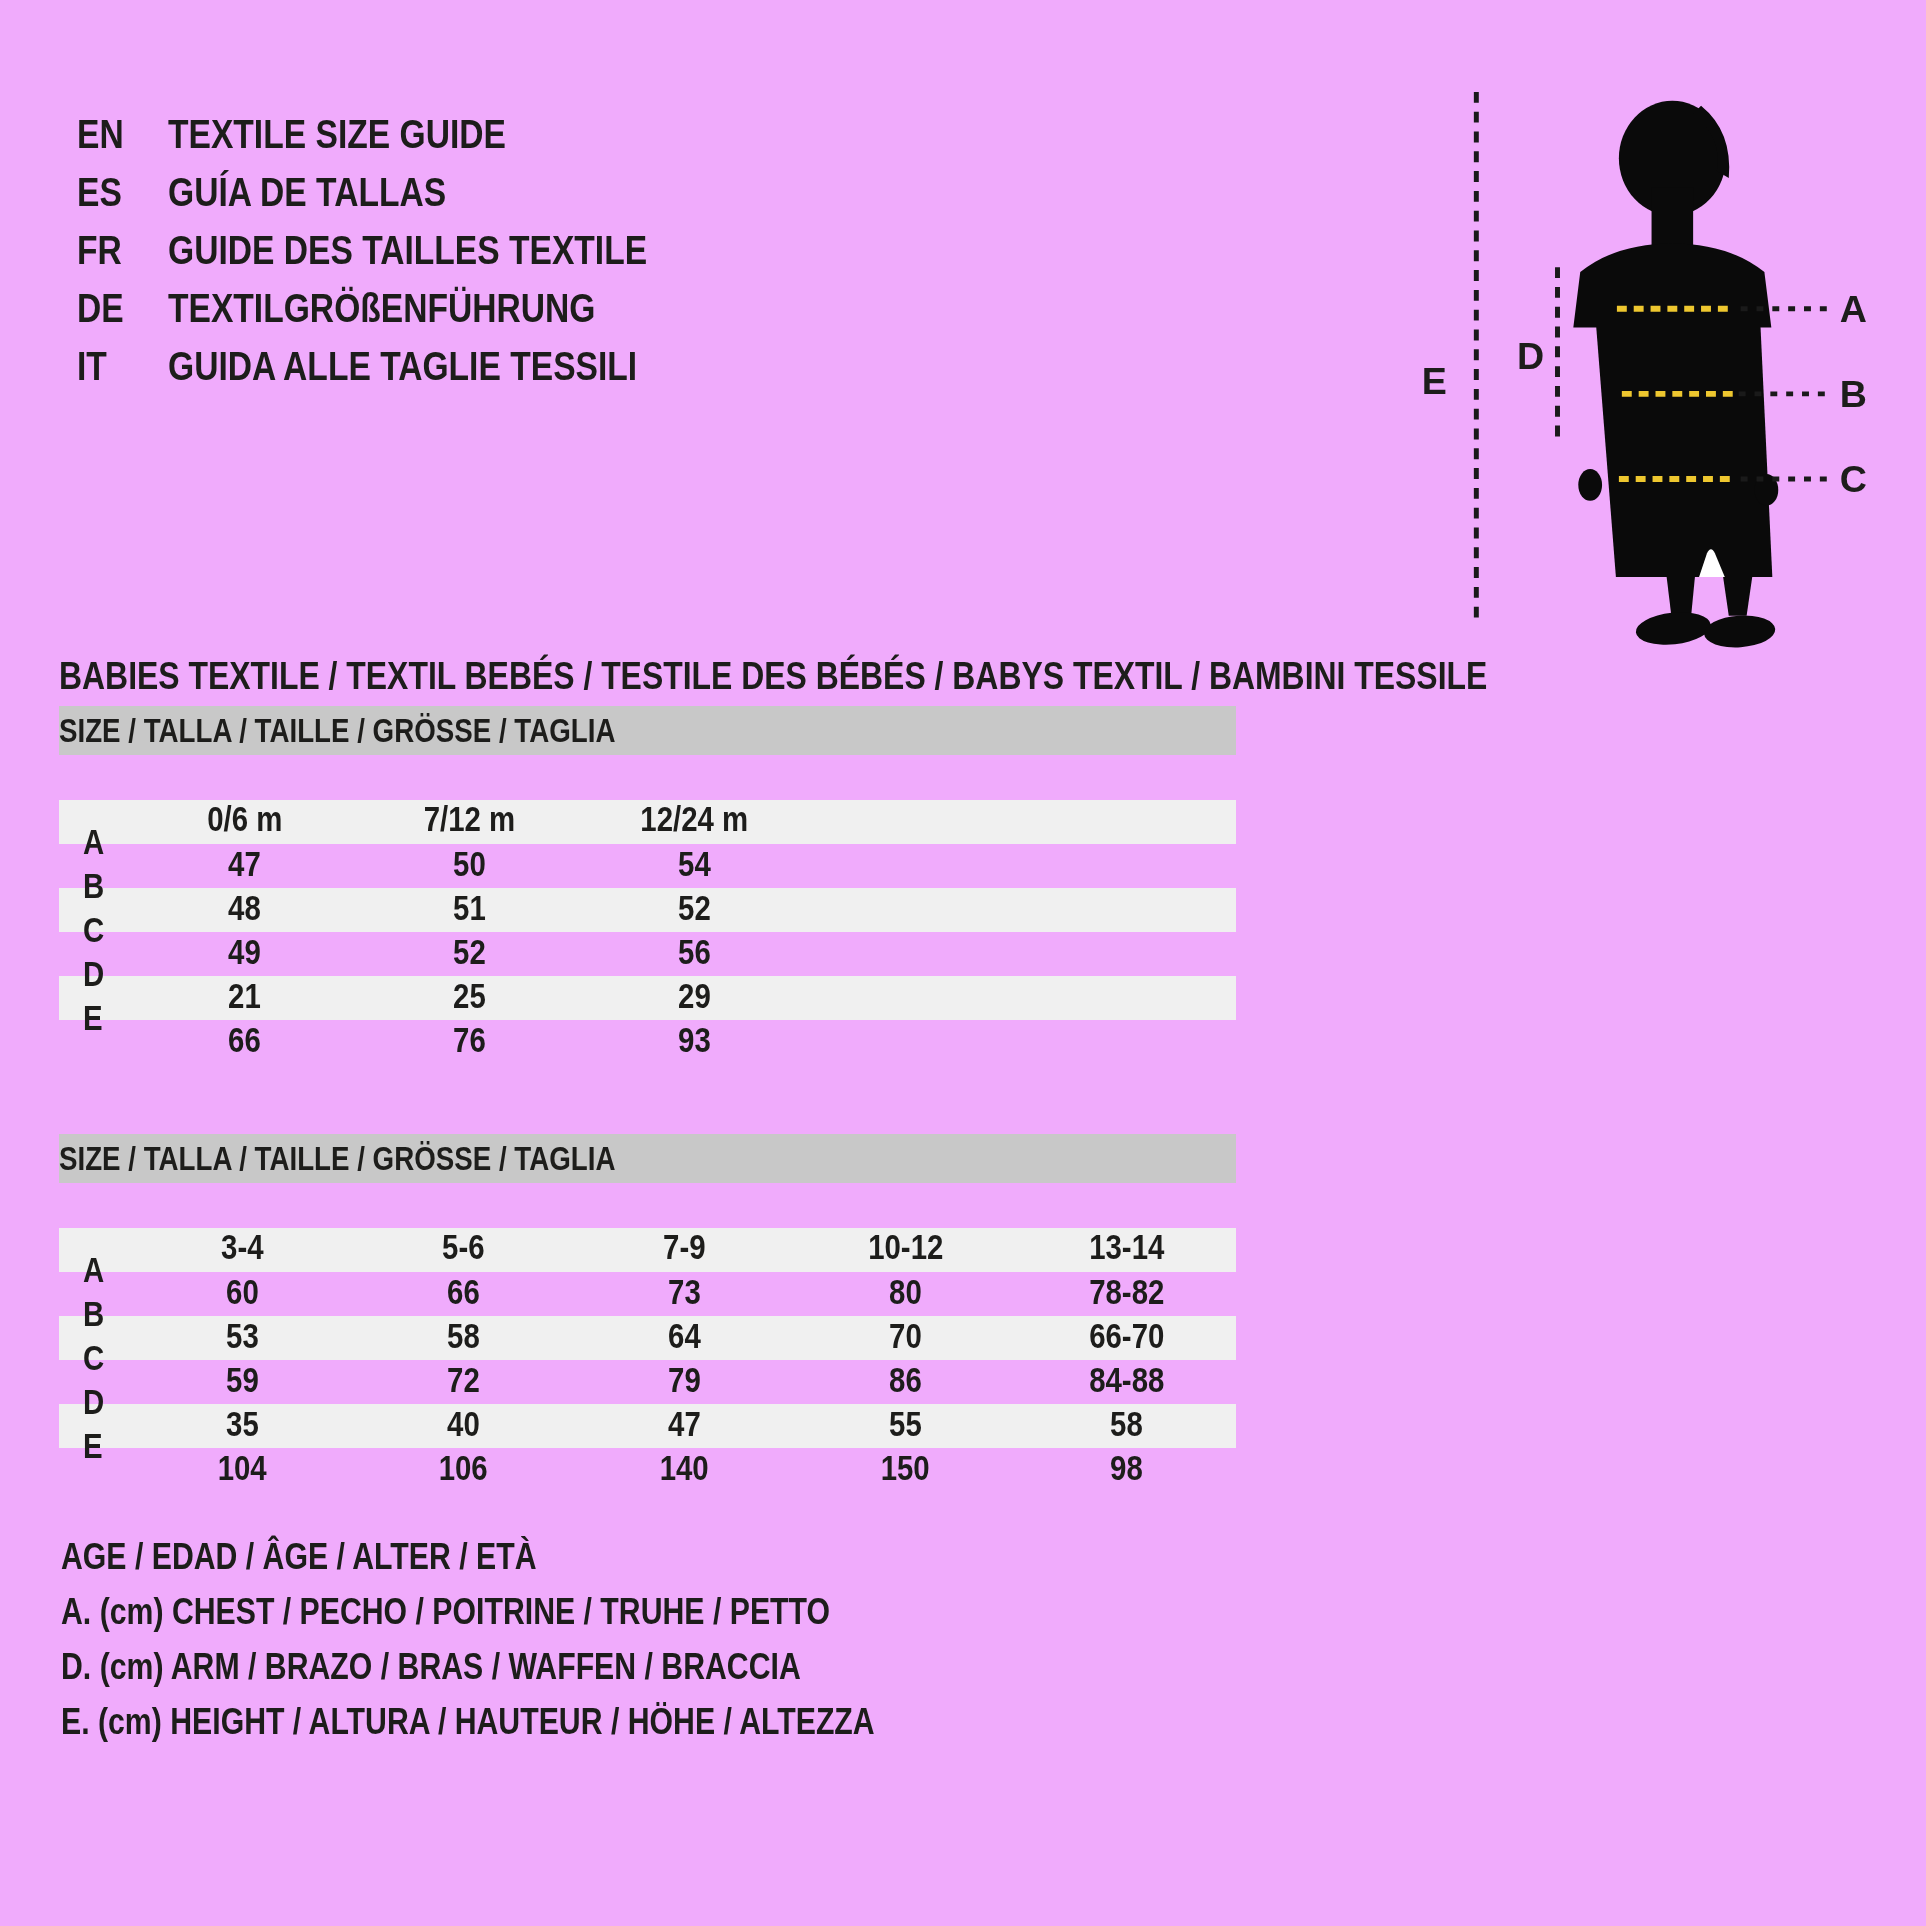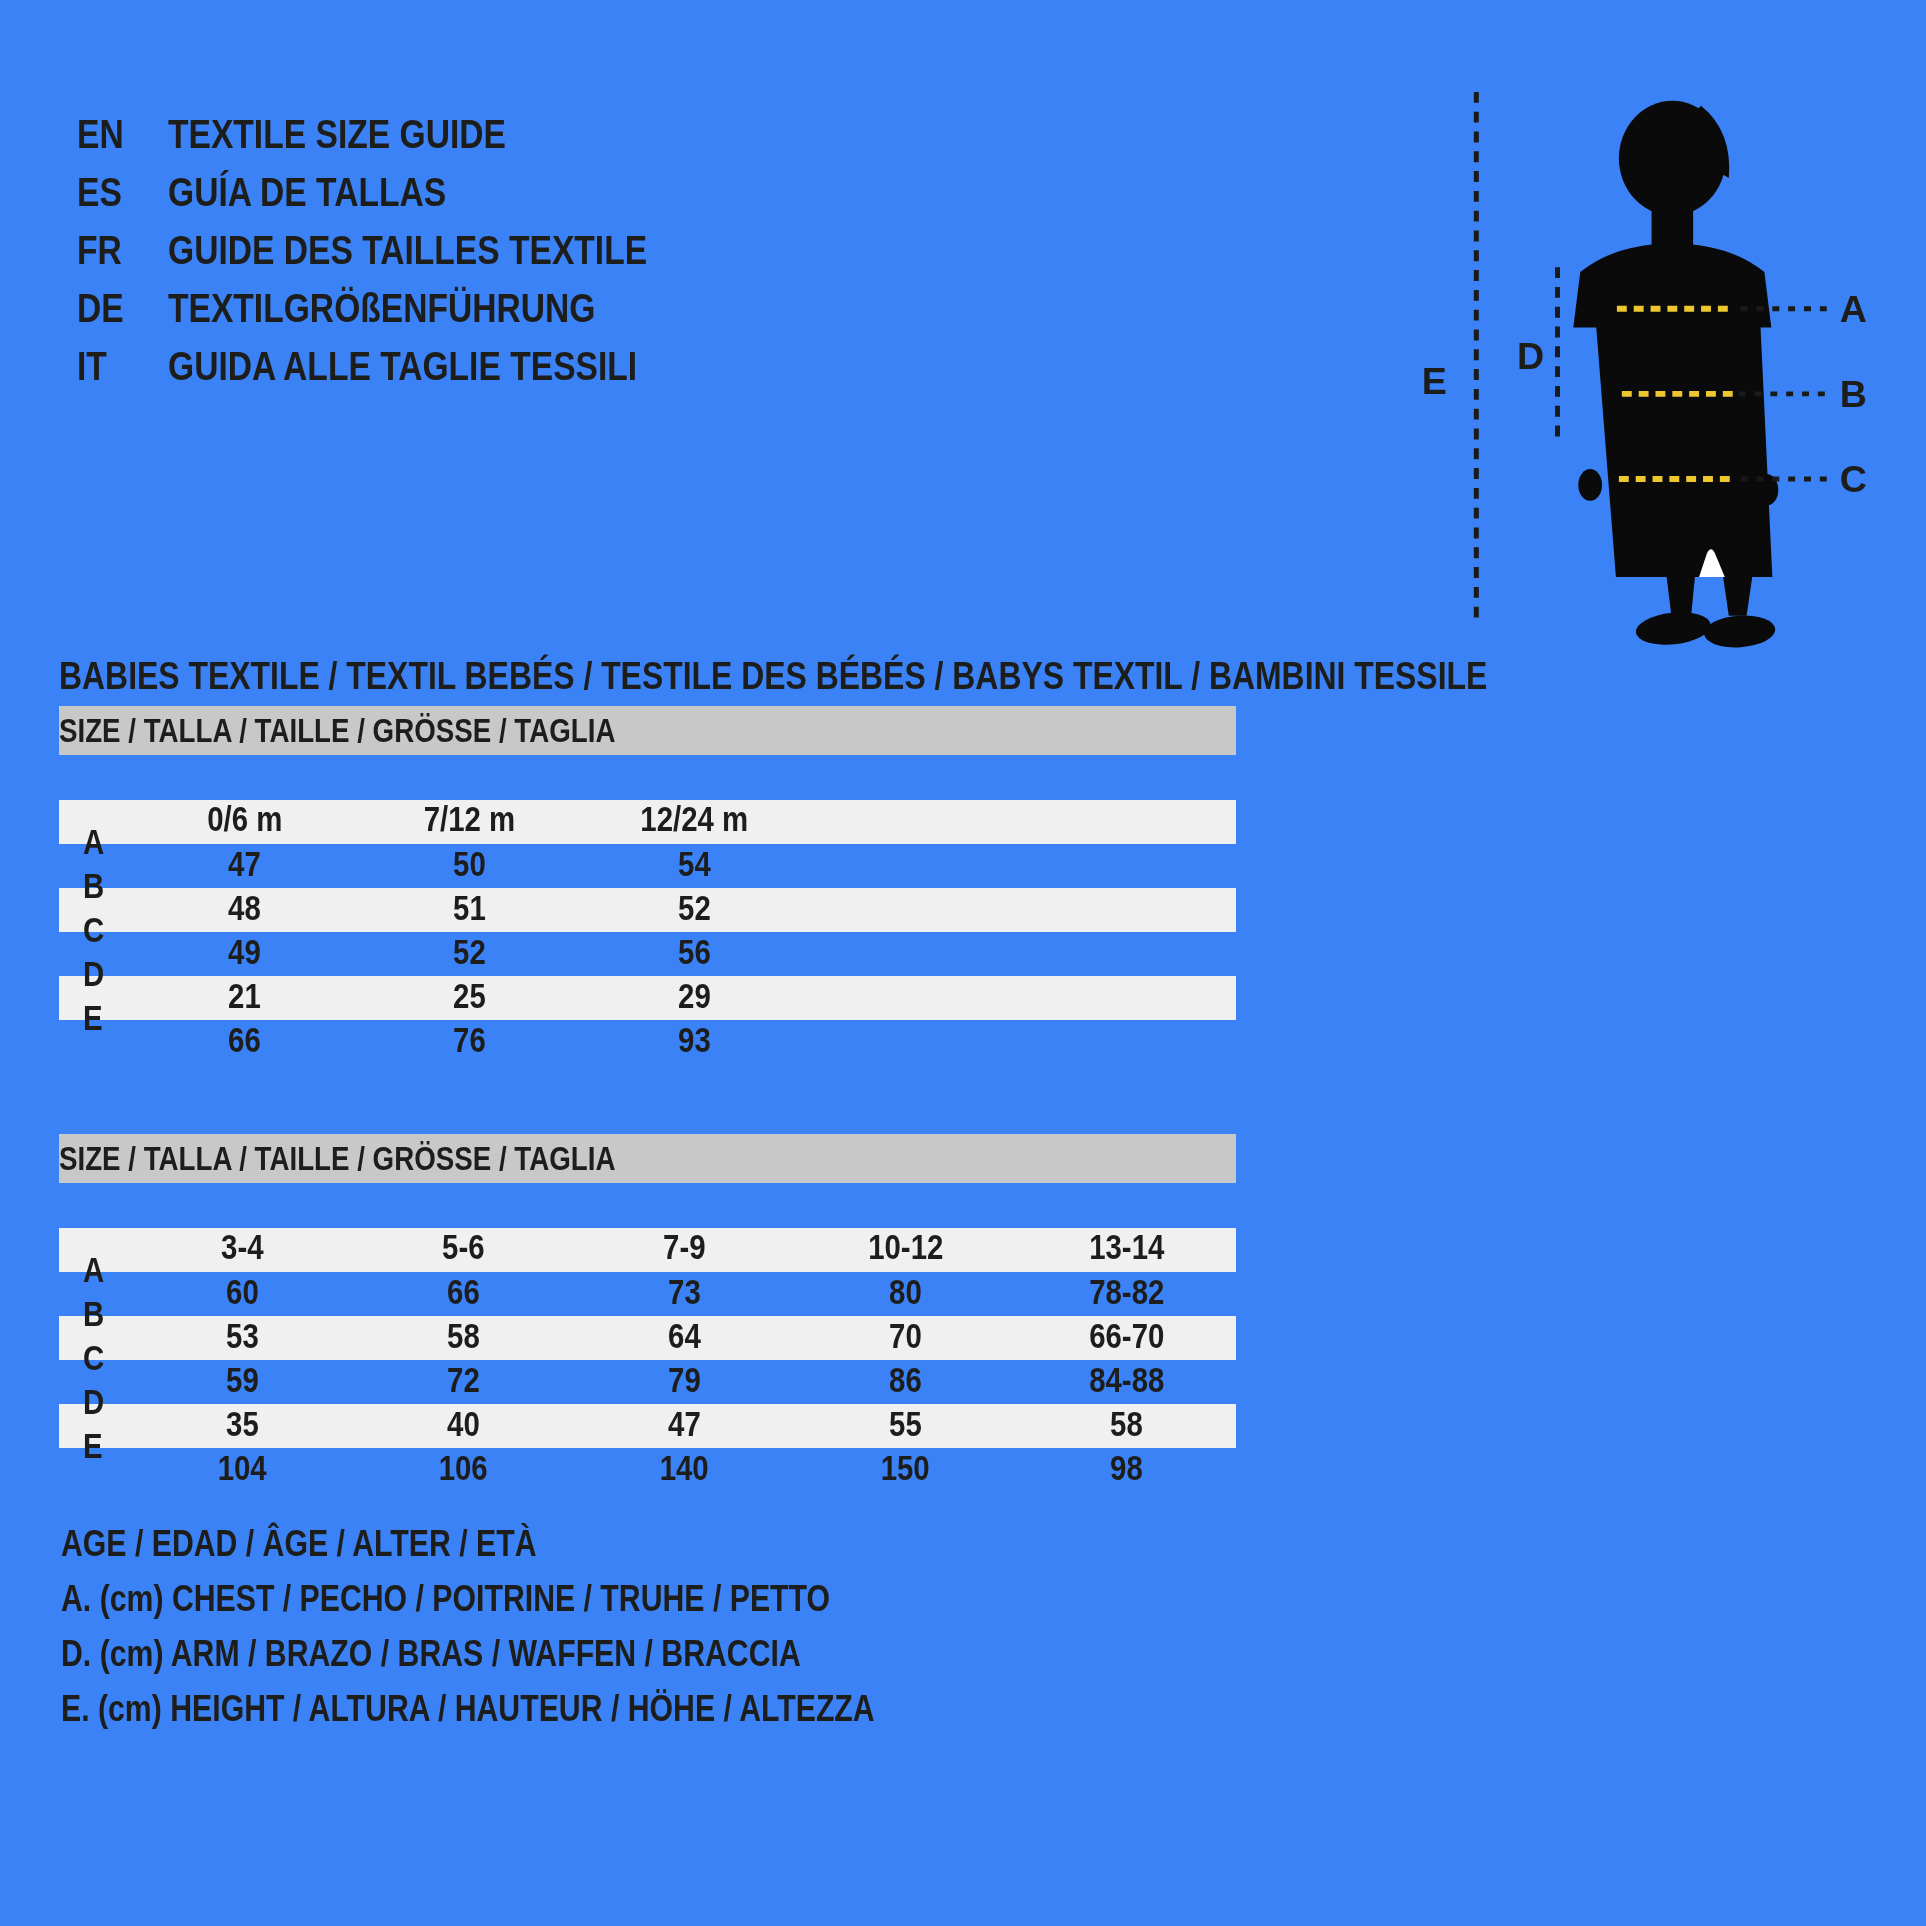--- a/index.html
+++ b/index.html
@@ -1,17 +1,17 @@
 <!DOCTYPE html>
 <html><head>
 <meta charset="utf-8">
 <style>
   html,body { margin:0; padding:0; background:#ffffff; }
   .page {
-    position:relative; width:1927px; height:1927px; background:#3b82f6;
+    position:relative; width:1927px; height:1927px; background:#f0abfc;
     font-family:"Liberation Sans", sans-serif; color:#1d1d1b; overflow:hidden;
   }
   .cond { display:inline-block; transform:scaleX(0.84); transform-origin:0 50%; white-space:nowrap; }
 
   
   .lang-block { position:absolute; left:77px; top:105px; }
   .lang-row { display:flex; height:58px; align-items:center; font-size:40px; font-weight:700; }
   .lang-code { width:91px; }
 
   
@@ -35,21 +35,21 @@
   .cell.val { text-align:center;margin-top:44px; }
   .cell.val .cond { transform-origin:50% 50%; }
 
   
   .figure { position:absolute; left:1386px; top:84px; width:541px; height:594px; }
   .figure svg { display:block; width:541px; height:594px; }
   .fig-label { font-family:"Liberation Sans", sans-serif; font-size:38px; font-weight:700; fill:#1d1d1b; }
 
   
   .legend { position:absolute; left:61px; top:1523px; }
-  .legend-line { height:55px; display:flex; align-items:flex-start; font-size:36px; font-weight:700; }
+  .legend-line { height:55px; display:flex; align-items:flex-end; font-size:36px; font-weight:700; }
 </style>
 </head>
 <body>
 
 <div class="page">
 
   <div class="lang-block">
     <div class="lang-row">
       <span class="lang-code"><span class="cond">EN</span></span>
       <span class="cond">TEXTILE SIZE GUIDE</span>

